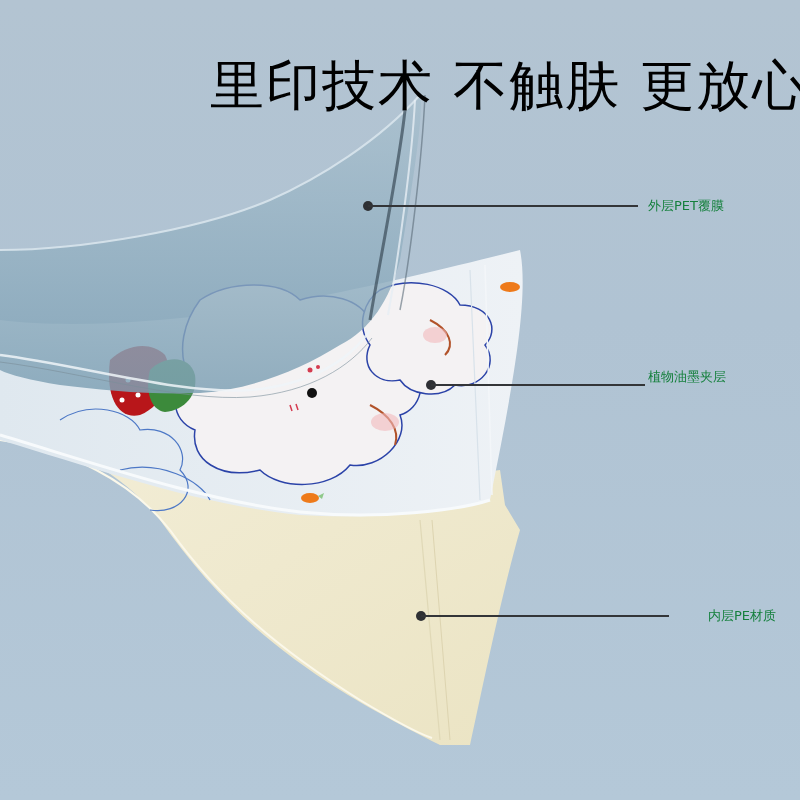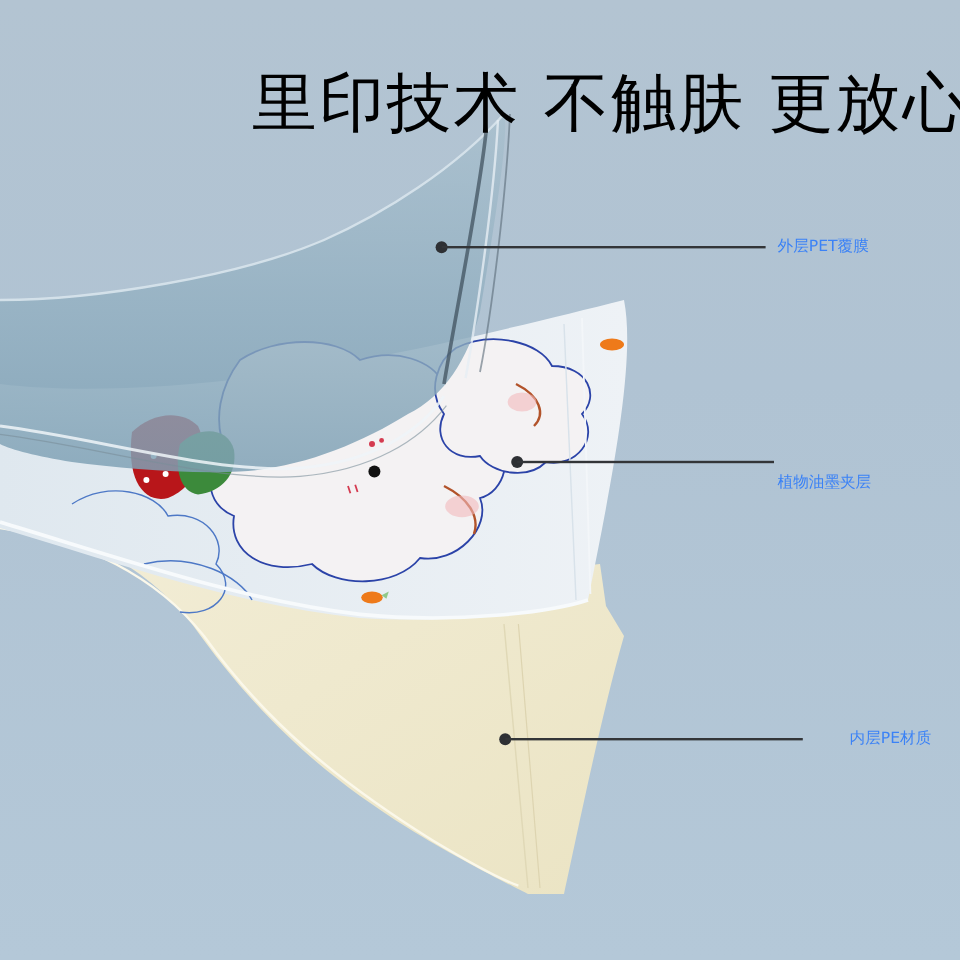--- a/index.html
+++ b/index.html
@@ -11,21 +11,21 @@
     .stage { position:absolute; left:0; top:0; width:800px; height:800px; }
     .headline {
       position:absolute; left:210px; top:54px; width:570px;
       font-size:54px; letter-spacing:2px; color:#000000;
       font-family:"DejaVu Sans", sans-serif; font-weight:normal;
       white-space:nowrap; line-height:64px;
     }
     .callout-line { position:absolute; height:2px; background:#333538; }
     .callout-dot { position:absolute; width:10px; height:10px; border-radius:50%; background:#2e3034; }
     .callout-label {
-      position:absolute; font-size:13px; color:#3b82f6;
+      position:absolute; font-size:13px; color:#15803d;
       font-family:"DejaVu Sans", sans-serif; white-space:nowrap; line-height:16px;
     }
   </style>
 </head>
 <body>
 
 <div class="stage">
   <svg width="800" height="800" viewBox="0 0 800 800" style="position:absolute;left:0;top:0;">
     <defs>
       <linearGradient id="peGrad" x1="0" y1="0" x2="1" y2="1">
@@ -98,21 +98,21 @@
 
   <div>
     <div class="callout-dot" style="left:363px;top:201px;"></div>
     <div class="callout-line" style="left:368px;top:205px;width:270px;"></div>
     <div class="callout-label" style="left:648px;top:198px;">外层PET覆膜</div>
   </div>
 
   <div>
     <div class="callout-dot" style="left:426px;top:380px;"></div>
     <div class="callout-line" style="left:431px;top:384px;width:214px;"></div>
-    <div class="callout-label" style="left:648px;top:395px;">植物油墨夹层</div>
+    <div class="callout-label" style="left:648px;top:369px;">植物油墨夹层</div>
   </div>
 
   <div>
     <div class="callout-dot" style="left:416px;top:611px;"></div>
     <div class="callout-line" style="left:421px;top:615px;width:248px;"></div>
     <div class="callout-label" style="left:708px;top:608px;">内层PE材质</div>
   </div>
 </div>
 
 </body></html>

